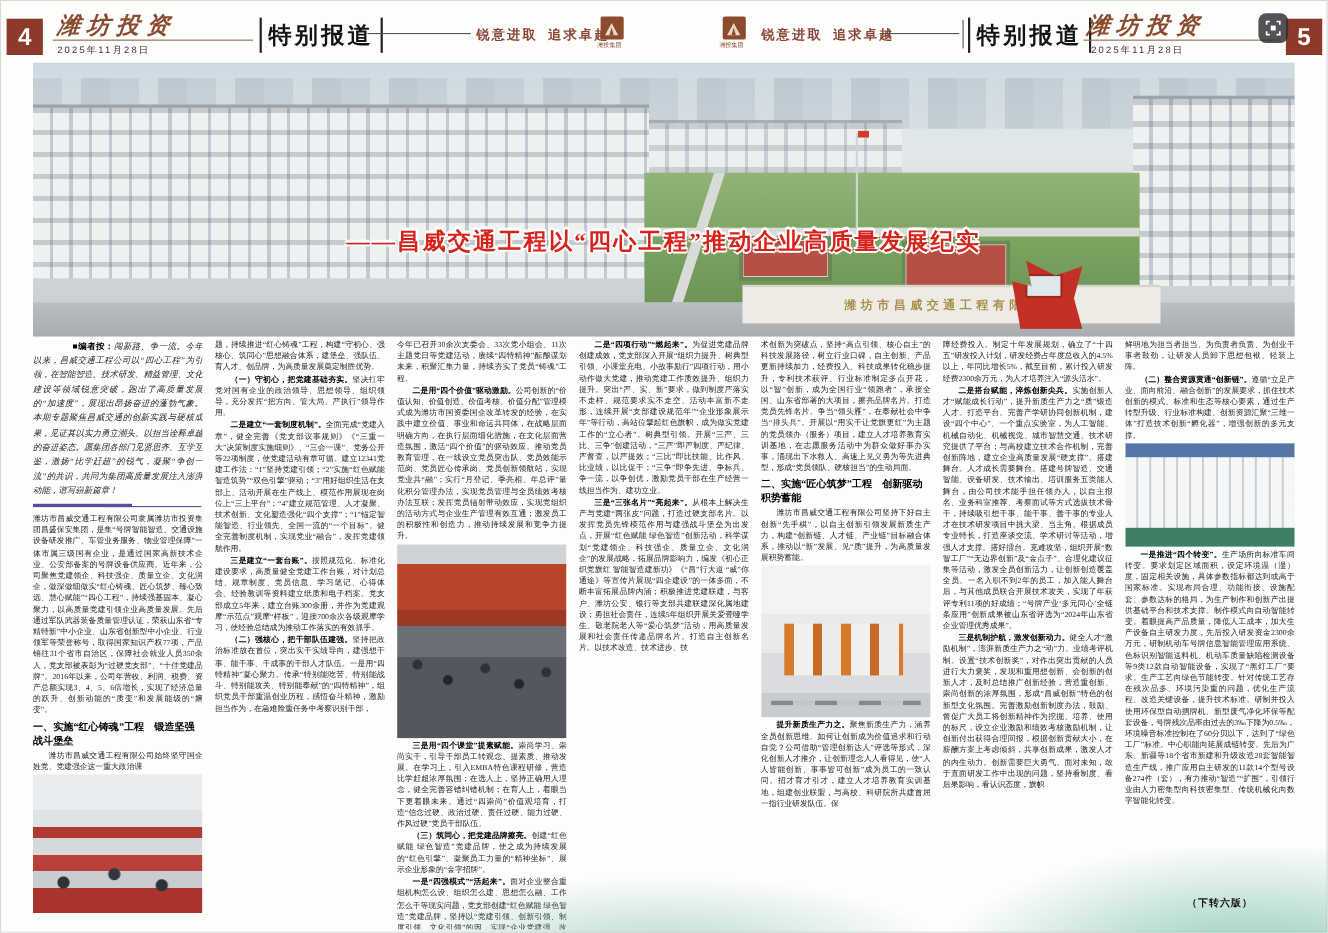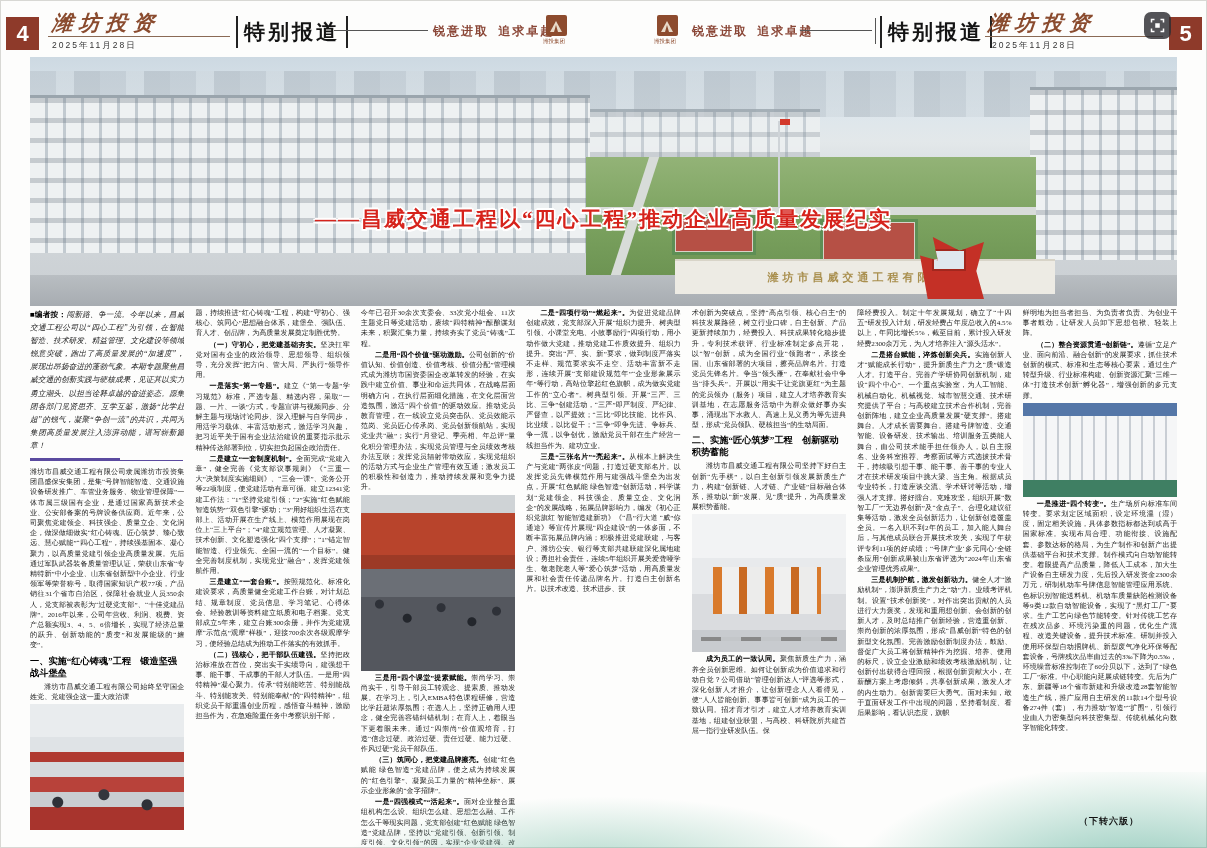--- a/index.html
+++ b/index.html
@@ -72,21 +72,21 @@
            color:#d6231c;letter-spacing:2px;
            text-shadow:-1.5px -1.5px 0 #fff,1.5px -1.5px 0 #fff,-1.5px 1.5px 0 #fff,1.5px 1.5px 0 #fff,0 2px 0 #fff,0 -2px 0 #fff;}
   
   .columns{position:absolute;left:30px;top:308px;width:1147px;height:537px;display:grid;
            grid-template-columns:repeat(7,1fr);column-gap:11px;}
   .col{overflow:hidden;position:relative;}
   .col p{margin:0 0 1px;font-size:7.1px;line-height:10.2px;text-align:justify;color:#1c1c1c;text-indent:2em;}
   .col p.cont{text-indent:0;}
   .col p b{color:#000;}
   .col p.editorial{font-size:7.7px;line-height:13.1px;font-style:italic;color:#222;text-indent:0;}
-  .col p.editorial b{font-style:normal;}
+  .col p.editorial b{font-style:normal;margin-left:36px;}
   .col h3{margin:4px 0 3px;font-size:9.2px;line-height:12px;color:#000;letter-spacing:0;}
   .divider{height:3px;background:#5b4aa0;width:58%;margin:6px 0 6px;box-shadow:64px 1px 0 -1px #5b4aa0;}
   .ph{width:100%;margin:2px 0;}
   
   .workers-assembly-photo{height:126px;background:
      radial-gradient(circle at 18% 78%, #2e3138 5px, transparent 6px),
      radial-gradient(circle at 48% 72%, #33363d 5px, transparent 6px),
      radial-gradient(circle at 76% 80%, #2e3138 5px, transparent 6px),
      linear-gradient(180deg,#e9ecee 0 26%,#dfe3e6 26% 38%,#b03a31 38% 46%,#d5d9dc 46% 58%,#b8423a 58% 70%,#c9cdd1 70% 82%,#a8342d 82% 100%);}
   .meeting-room-photo{height:176px;background:
@@ -172,21 +172,20 @@
         <p class="editorial"><b>■编者按：</b>闯新路、争一流。今年以来，昌威交通工程公司以“四心工程”为引领，在智能智造、技术研发、精益管理、文化建设等领域锐意突破，跑出了高质量发展的“加速度”，展现出昂扬奋进的蓬勃气象。本期专题聚焦昌威交通的创新实践与硬核成果，见证其以实力勇立潮头、以担当诠释卓越的奋进姿态。愿集团各部门见贤思齐、互学互鉴，激扬“比学赶超”的锐气，凝聚“争创一流”的共识，共同为集团高质量发展注入澎湃动能，谱写崭新篇章！</p>
         <div class="divider"></div>
         <p class="cont">潍坊市昌威交通工程有限公司隶属潍坊市投资集团昌盛保安集团，是集“号牌智能智造、交通设施设备研发推广、车管业务服务、物业管理保障”一体市属三级国有企业，是通过国家高新技术企业、公安部备案的号牌设备供应商。近年来，公司聚焦党建领企、科技强企、质量立企、文化润企，做深做细做实“红心铸魂、匠心筑梦、臻心致远、慧心赋能”“四心工程”，持续强基固本、凝心聚力，以高质量党建引领企业高质量发展。先后通过军队武器装备质量管理认证，荣获山东省“专精特新”中小企业、山东省创新型中小企业、行业领军等荣誉称号，取得国家知识产权77项，产品销往31个省市自治区，保障社会就业人员350余人，党支部被表彰为“过硬党支部”、“十佳党建品牌”。2016年以来，公司年营收、利润、税费、资产总额实现3、4、5、6倍增长，实现了经济总量的跃升、创新动能的“质变”和发展能级的“嬗变”。</p>
         <h3>一、实施“红心铸魂”工程　锻造坚强战斗堡垒</h3>
         <p>潍坊市昌威交通工程有限公司始终坚守国企姓党、党建强企这一重大政治课</p>
         <div class="ph workers-assembly-photo"></div>
       </div>
       <div class="col">
         <p class="cont">题，持续推进“红心铸魂”工程，构建“守初心、强核心、筑同心”思想融合体系，建堡垒、强队伍、育人才、创品牌，为高质量发展奠定制胜优势。</p>
         <p><b>（一）守初心，把党建基础夯实。</b>坚决扛牢党对国有企业的政治领导、思想领导、组织领导，充分发挥“把方向、管大局、严执行”领导作用。</p>
-        <p><b>一是落实“第一专题”。</b>建立《“第一专题”学习规范》标准，严选专题、精选内容，采取“一题、一片、一谈”方式，专题宣讲与视频同步、分解主题与现场讨论同步、深入理解与自学同步，用活学习载体、丰富活动形式，激活学习兴趣，把习近平关于国有企业法治建设的重要指示批示精神传达部署到位，切实担负起国企政治责任。</p>
         <p><b>二是建立“一套制度机制”。</b>全面完成“党建入章”，健全完善《党支部议事规则》《“三重一大”决策制度实施细则》、“三会一课”、党务公开等22项制度，使党建活动有章可循。建立12341党建工作法：“1”坚持党建引领；“2”实施“红色赋能 智造筑势”“双色引擎”驱动；“3”用好组织生活在支部上、活动开展在生产线上、模范作用展现在岗位上“三上平台”；“4”建立规范管理、人才凝聚、技术创新、文化塑造强化“四个支撑”；“1”锚定智能智造、行业领先、全国一流的“一个目标”。健全完善制度机制，实现党业“融合”，发挥党建领航作用。</p>
         <p><b>三是建立“一套台账”。</b>按照规范化、标准化建设要求，高质量健全党建工作台账，对计划总结、规章制度、党员信息、学习笔记、心得体会、经验教训等资料建立纸质和电子档案。党支部成立5年来，建立台账300余册，并作为党建观摩“示范点”观摩“样板”，迎接700余次各级观摩学习，使经验总结成为推动工作落实的有效抓手。</p>
         <p><b>（二）强核心，把干部队伍建强。</b>坚持把政治标准放在首位，突出实干实绩导向，建强想干事、能干事、干成事的干部人才队伍。一是用“四特精神”凝心聚力。传承“特别能吃苦、特别能战斗、特别能攻关、特别能奉献”的“四特精神”，组织党员干部重温创业历程，感悟奋斗精神，激励担当作为，在急难险重任务中考察识别干部，</p>
       </div>
       <div class="col">
         <p class="cont">今年已召开30余次支委会、33次党小组会、11次主题党日等党建活动，赓续“四特精神”酝酿谋划未来，积聚汇集力量，持续夯实了党员“铸魂”工程。</p>
         <p><b>二是用“四个价值”驱动激励。</b>公司创新的“价值认知、价值创造、价值考核、价值分配”管理模式成为潍坊市国资委国企改革转发的经验，在实践中建立价值、事业和命运共同体，在战略层面明确方向，在执行层面细化措施，在文化层面营造氛围，激活“四个价值”的驱动效应。推动党员教育管理，在一线设立党员突击队、党员效能示范岗、党员匠心传承岗、党员创新领航站，实现党业共“融”；实行“月登记、季亮相、年总评”量化积分管理办法，实现党员管理与全员绩效考核办法互联；发挥党员辐射带动效应，实现党组织的活动方式与企业生产管理有效互通；激发员工的积极性和创造力，推动持续发展和竞争力提升。</p>
         <div class="ph meeting-room-photo"></div>
         <p><b>三是用“四个课堂”提素赋能。</b>崇尚学习、崇尚实干，引导干部员工转观念、提素质、推动发展。在学习上，引入EMBA特色课程研修，营造比学赶超浓厚氛围；在选人上，坚持正确用人理念，健全完善容错纠错机制；在育人上，着眼当下更着眼未来。通过“四崇尚”价值观培育，打造“信念过硬、政治过硬、责任过硬、能力过硬、作风过硬”党员干部队伍。</p>
         <p><b>（三）筑同心，把党建品牌擦亮。</b>创建“红色赋能 绿色智造”党建品牌，使之成为持续发展的“红色引擎”、凝聚员工力量的“精神坐标”、展示企业形象的“金字招牌”。</p>
@@ -194,21 +193,21 @@
       </div>
       <div class="col">
         <p><b>二是“四项行动”“燃起来”。</b>为促进党建品牌创建成效，党支部深入开展“组织力提升、树典型引领、小课堂充电、小故事励行”四项行动，用小动作做大党建，推动党建工作质效提升、组织力提升。突出“严、实、新”要求，做到制度严落实不走样、规范要求实不走空、活动丰富新不走形，连续开展“支部建设规范年”“企业形象展示年”等行动，高站位擎起红色旗帜，成为做实党建工作的“立心者”。树典型引领。开展“三严、三比、三争”创建活动，“三严”即严制度、严纪律、严督查，以严提效；“三比”即比技能、比作风、比业绩，以比促干；“三争”即争先进、争标兵、争一流，以争创优，激励党员干部在生产经营一线担当作为、建功立业。</p>
         <p><b>三是“三张名片”“亮起来”。</b>从根本上解决生产与党建“两张皮”问题，打造过硬支部名片。以发挥党员先锋模范作用与建强战斗堡垒为出发点，开展“红色赋能 绿色智造”创新活动，科学谋划“党建领企、科技强企、质量立企、文化润企”的发展战略，拓展品牌影响力，编发《初心正织党旗红 智能智造建新功》《“昌”行大道 “威”你通途》等宣传片展现“四企建设”的一体多面，不断丰富拓展品牌内涵；积极推进党建联建，与客户、潍坊公安、银行等支部共建联建深化属地建设；勇担社会责任，连续5年组织开展关爱聋哑学生、敬老院老人等“爱心筑梦”活动，用高质量发展和社会责任传递品牌名片。打造自主创新名片。以技术改造、技术进步、技</p>
       </div>
       <div class="col">
         <p class="cont">术创新为突破点，坚持“高点引领、核心自主”的科技发展路径，树立行业口碑，自主创新、产品更新持续加力，经费投入、科技成果转化稳步提升，专利技术获评、行业标准制定多点开花，以“智”创新，成为全国行业“领跑者”，承接全国、山东省部署的大项目，擦亮品牌名片。打造党员先锋名片。争当“领头雁”，在奉献社会中争当“排头兵”。开展以“用实干让党旗更红”为主题的党员领办（服务）项目，建立人才培养教育实训基地，在志愿服务活动中为群众做好事办实事，涌现出下水救人、高速上见义勇为等先进典型，形成“党员领队、硬核担当”的生动局面。</p>
         <h3>二、实施“匠心筑梦”工程　创新驱动积势蓄能</h3>
         <p>潍坊市昌威交通工程有限公司坚持下好自主创新“先手棋”，以自主创新引领发展新质生产力，构建“创新链、人才链、产业链”目标融合体系，推动以“新”发展、见“质”提升，为高质量发展积势蓄能。</p>
         <div class="ph robot-arm-workshop-photo"></div>
-        <p><b>成为员工的一致认同。</b>聚焦新质生产力，涵养全员创新思维。如何让创新成为价值追求和行动自觉？公司借助“管理创新达人”评选等形式，深化创新人才推介，让创新理念人人看得见，使“人人皆能创新、事事皆可创新”成为员工的一致认同。招才育才引才，建立人才培养教育实训基地，组建创业联盟，与高校、科研院所共建首屈一指行业研发队伍。保</p>
+        <p><b>提升新质生产力之。</b>聚焦新质生产力，涵养全员创新思维。如何让创新成为价值追求和行动自觉？公司借助“管理创新达人”评选等形式，深化创新人才推介，让创新理念人人看得见，使“人人皆能创新、事事皆可创新”成为员工的一致认同。招才育才引才，建立人才培养教育实训基地，组建创业联盟，与高校、科研院所共建首屈一指行业研发队伍。保</p>
       </div>
       <div class="col">
         <p class="cont">障经费投入。制定十年发展规划，确立了“十四五”研发投入计划，研发经费占年度总收入的4.5%以上，年同比增长5%，截至目前，累计投入研发经费2300余万元，为人才培养注入“源头活水”。</p>
         <p><b>二是搭台赋能，淬炼创新尖兵。</b>实施创新人才“赋能成长行动”，提升新质生产力之“质”锻造人才。打造平台。完善产学研协同创新机制，建设“四个中心”、一个重点实验室，为人工智能、机械自动化、机械视觉、城市智慧交通、技术研究提供了平台；与高校建立技术合作机制，完善创新阵地，建立企业高质量发展“硬支撑”。搭建舞台。人才成长需要舞台。搭建号牌智造、交通智能、设备研发、技术输出、培训服务五类能人舞台，由公司技术能手担任领办人，以自主报名、业务科室推荐、考察面试等方式选拔技术骨干，持续吸引想干事、能干事、善干事的专业人才在技术研发项目中挑大梁、当主角。根据成员专业特长，打造座谈交流、学术研讨等活动，增强人才支撑。搭好擂台。克难攻坚，组织开展“数智工厂”“无边界创新”及“金点子”、合理化建议征集等活动，激发全员创新活力，让创新创造覆盖全员。一名入职不到2年的员工，加入能人舞台后，与其他成员联合开展技术攻关，实现了年获评专利11项的好成绩；“号牌产业‘多元同心’全链条应用”创新成果被山东省评选为“2024年山东省企业管理优秀成果”。</p>
         <p><b>三是机制护航，激发创新动力。</b>健全人才“激励机制”，澎湃新质生产力之“动”力。业绩考评机制。设置“技术创新奖”，对作出突出贡献的人员进行大力褒奖，发现和重用想创新、会创新的创新人才，及时总结推广创新经验，营造重创新、崇尚创新的浓厚氛围，形成“昌威创新”特色的创新型文化氛围。完善激励创新制度办法，鼓励、督促广大员工将创新精神作为挖掘、培养、使用的标尺，设立企业激励和绩效考核激励机制，让创新付出获得合理回报，根据创新贡献大小，在薪酬方案上考虑倾斜，共享创新成果，激发人才的内生动力。创新需要巨大勇气。面对未知，敢于直面研发工作中出现的问题，坚持看制度、看后果影响，看认识态度，旗帜</p>
       </div>
       <div class="col">
         <p class="cont">鲜明地为担当者担当、为负责者负责、为创业干事者鼓劲，让研发人员卸下思想包袱、轻装上阵。</p>
         <p><b>（二）整合资源贯通“创新链”。</b>遵循“立足产业、面向前沿、融合创新”的发展要求，抓住技术创新的模式、标准和生态等核心要素，通过生产转型升级、行业标准构建、创新资源汇聚“三维一体”打造技术创新“孵化器”，增强创新的多元支撑。</p>
         <div class="ph patent-wall-photo"></div>

